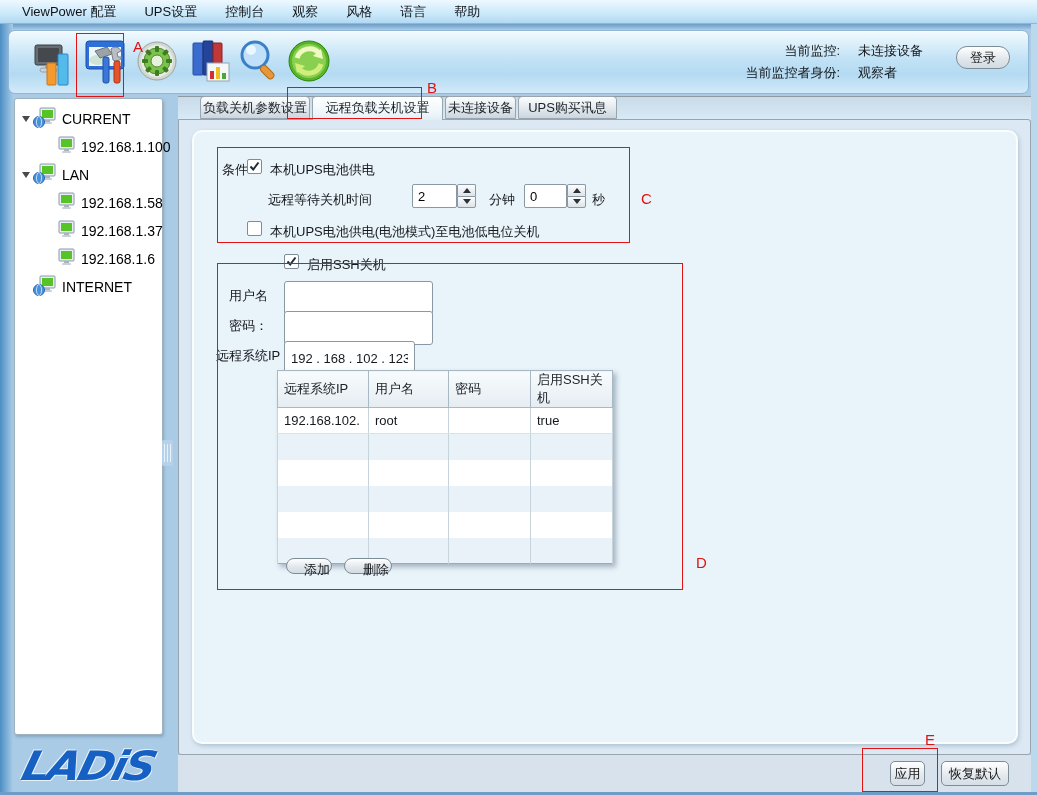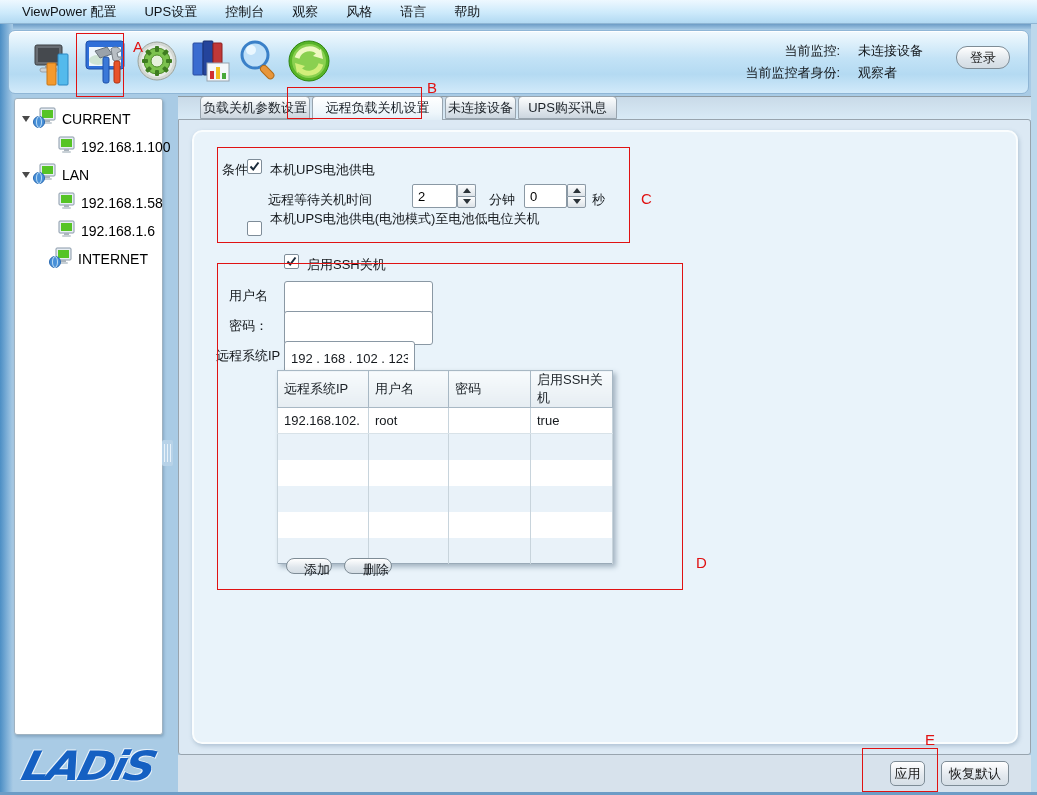--- a/index.html
+++ b/index.html
@@ -36,21 +36,21 @@
   .right-edge { position:absolute; right:0; top:24px; width:6px; height:771px; background:#bcd8ec; }
   .tree-panel { position:absolute; left:14px; top:98px; width:149px; height:637px;
     background:#ffffff; border:1px solid #9fb2c0; border-radius:3px;
     box-shadow:1px 2px 3px rgba(70,100,130,.35); padding-top:6px; }
   .tnode { position:relative; height:28px; display:flex; align-items:center; cursor:pointer; }
   .tnode .arr { width:10px; height:10px; margin-left:6px; }
   .tnode .arr svg { display:block; }
   .tnode .nicon { margin-left:2px; }
   .tnode .tlabel { margin-left:5px; font-size:14px; color:#000000; white-space:nowrap; }
   .tnode.child { padding-left:40px; }
-  .tnode.root-noarrow { padding-left:32px; }
+  .tnode.root-noarrow { padding-left:16px; }
 
   .splitter { position:absolute; left:162px; top:440px; width:11px; height:26px;
     background:#b7d2e8; border-radius:2px; cursor:col-resize;
     display:flex; align-items:center; justify-content:center; gap:2px; }
   .splitter i { display:block; width:1px; height:18px; background:#4e6d88; border-right:1px solid #e8f2fa; }
 
   .logo-area { position:absolute; left:2px; top:738px; width:173px; height:54px;
     display:flex; align-items:center; justify-content:center; overflow:hidden; }
   .logo-text { font-family:"DejaVu Sans","Liberation Sans",sans-serif; font-weight:bold; font-style:italic;
     font-size:44px; letter-spacing:-3px; color:#1560c2; transform:skewX(-14deg) scaleY(.92);
@@ -274,20 +274,30 @@
       <span class="tlabel">192.168.1.58</span>
     </div>
     <div class="tnode child">
       <span class="nicon">
         <svg width="19" height="20" viewBox="0 0 19 20">
           <rect x="2" y="1" width="15" height="12" rx="1" fill="#e8eef4" stroke="#8898a8"></rect>
           <rect x="4" y="3" width="11" height="8" fill="#56c426"></rect>
           <rect x="7" y="13" width="5" height="2" fill="#aab4bc"></rect>
           <rect x="5" y="15" width="9" height="2" rx="1" fill="#c8d0d6"></rect>
         </svg></span>
+      <span class="tlabel">192.168.1.37</span>
+    </div>
+    <div class="tnode child">
+      <span class="nicon">
+        <svg width="19" height="20" viewBox="0 0 19 20">
+          <rect x="2" y="1" width="15" height="12" rx="1" fill="#e8eef4" stroke="#8898a8"></rect>
+          <rect x="4" y="3" width="11" height="8" fill="#56c426"></rect>
+          <rect x="7" y="13" width="5" height="2" fill="#aab4bc"></rect>
+          <rect x="5" y="15" width="9" height="2" rx="1" fill="#c8d0d6"></rect>
+        </svg></span>
       <span class="tlabel">192.168.1.6</span>
     </div>
     <div class="tnode root-noarrow">
       <span class="nicon">
         <svg width="24" height="22" viewBox="0 0 24 22">
           <rect x="7" y="1" width="15" height="12" rx="1" fill="#e8eef4" stroke="#8898a8"></rect>
           <rect x="9" y="3" width="11" height="8" fill="#56c426"></rect>
           <rect x="12" y="13" width="5" height="2" fill="#aab4bc"></rect>
           <rect x="10" y="15" width="9" height="2" rx="1" fill="#c8d0d6"></rect>
           <circle cx="6" cy="15" r="5.5" fill="#4890d8" stroke="#2868b0"></circle>
@@ -342,21 +352,21 @@
     <div class="sb up">
         <span class="tri-up"></span>
       </div>
     <div class="sb dn">
         <span class="tri-dn"></span>
       </div>
   </div>
   <span class="flabel" style="left:592px; top:191px;">秒</span>
 
   <span class="cbox" style="left:247px; top:221px;"></span>
-  <span class="flabel" style="left:270px; top:210px;">本机UPS电池供电(电池模式)至电池低电位关机</span>
+  <span class="flabel" style="left:270px; top:223px;">本机UPS电池供电(电池模式)至电池低电位关机</span>
 
   <span class="cbox" style="left:284px; top:254px;">
     <svg width="11" height="11">
         <path d="M1.5 5.5 L4.2 8.5 L9.5 1.5" stroke="#1c2c3c" stroke-width="2" fill="none"></path>
       </svg>
   </span>
   <span class="flabel" style="left:307px; top:256px;">启用SSH关机</span>
 
   <span class="flabel" style="left:229px; top:287px;">用户名</span>
   <input class="txt-input" style="left: 284px; top: 281px; width: 149px;" value="">

